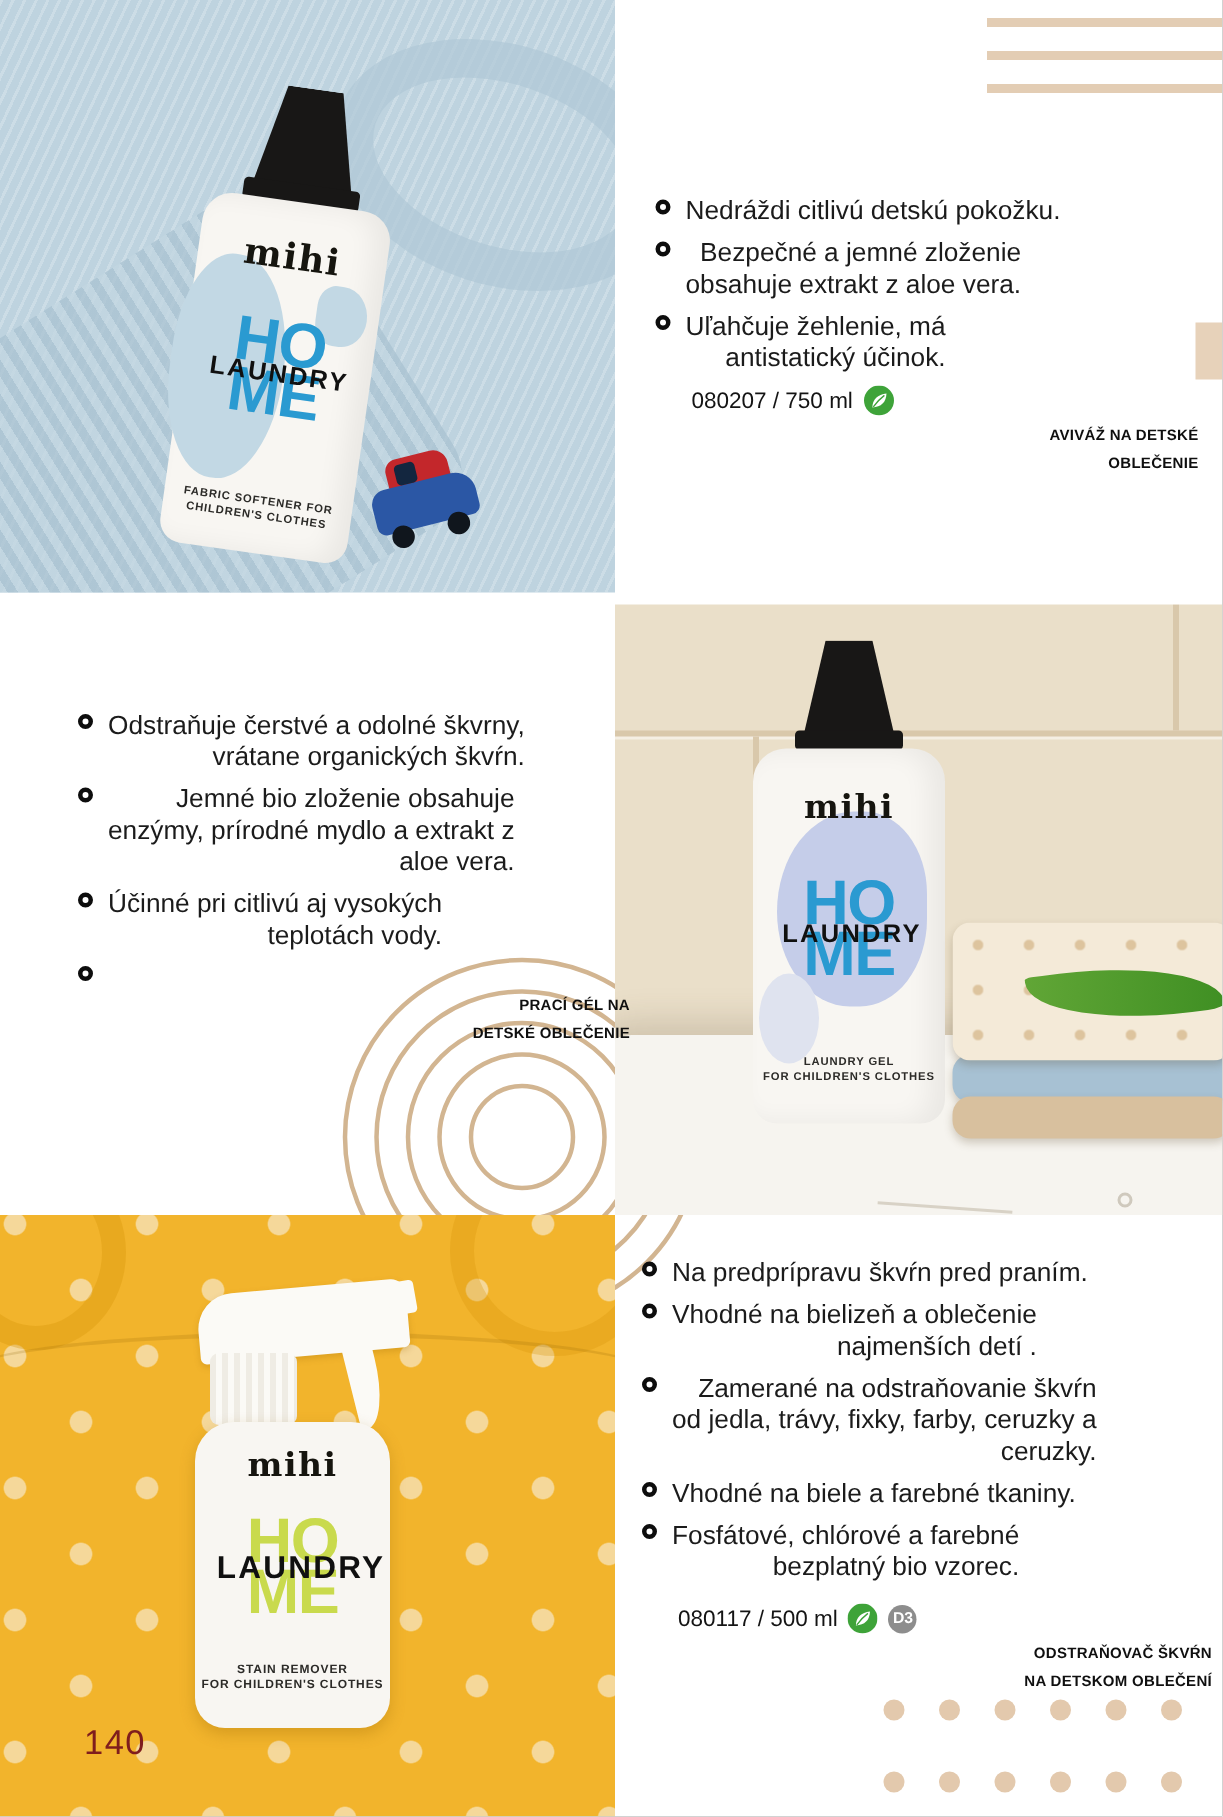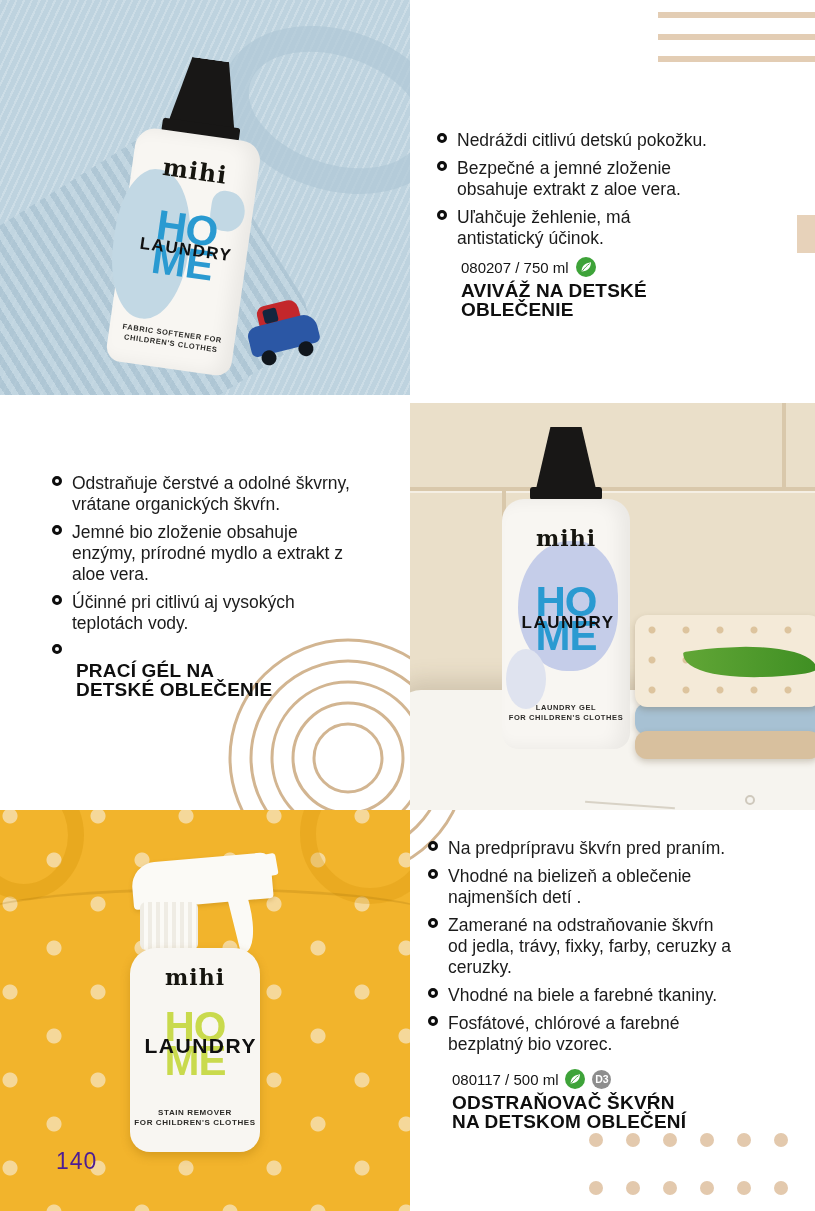--- a/index.html
+++ b/index.html
@@ -88,36 +88,36 @@
   
   .lbl { position:absolute; left:0; right:0; text-align:center; z-index:2; }
   .brand { font-family:"DejaVu Serif", serif; font-weight:700; color:#16150f; letter-spacing:1px; }
   .homeblock { position:relative; display:inline-block; text-align:left; font-weight:700; }
   .homeblock .hl { font-size:42px; line-height:34px; letter-spacing:-1px; display:block; }
   .homeblock .overlay { position:absolute; top:28px; left:-14px; color:#101010; font-size:17px;
      font-weight:700; letter-spacing:1.5px; white-space:nowrap; }
   .sub { font-size:7.5px; letter-spacing:.6px; color:#2c2b28; white-space:pre-line; line-height:10px; font-weight:700; }
 
   
-  .tb { position:absolute; z-index:3; color:#1b1b1b; }
+  .tb { position:absolute; z-index:3; color:#1b1b1b;text-align:right; }
   .tb ul { list-style:none; margin:0; padding:0; }
   .tb li { display:flex; gap:10px; margin-bottom:7px; font-size:17.5px; line-height:21px; white-space:pre-line; }
   .ring { flex:none; width:10px; height:10px; border:3.4px solid #0d0d0d; border-radius:50%; margin-top:3px; }
   .code-row { display:flex; align-items:center; gap:7px; margin:8px 0 4px 24px; font-size:15px; color:#141414; }
-  .prod-name { margin-left:24px; font-weight:700; font-size:19px; line-height:19px; letter-spacing:.2px;
+  .prod-name { margin-left:24px; font-weight:700; font-size:10px; line-height:19px; letter-spacing:.2px;
      white-space:pre-line; color:#0f0f0f; }
   .eco-badge { width:20px; height:20px; }
   .d3-badge { width:19px; height:19px; border-radius:50%; background:#8d8d8d; color:#fff; font-size:10.5px;
      font-weight:700; display:flex; align-items:center; justify-content:center; letter-spacing:0; }
 
   .tb-1 { left:437px; top:130px; width:362px; }
   .tb-2 { left:52px;  top:473px; width:368px; }
   .tb-3 { left:428px; top:838px; width:380px; }
 
-  .page-number { position:absolute; left:56px; top:1148px; z-index:4; color:#4c1d95; font-size:23px; letter-spacing:1px; }
+  .page-number { position:absolute; left:56px; top:1148px; z-index:4; color:#7f1d1d; font-size:23px; letter-spacing:1px; }
 </style>
 </head>
 <body>
 
 <div class="page">
 
   <div class="decor-line" style="top:12px"></div>
   <div class="decor-line" style="top:34px"></div>
   <div class="decor-line" style="top:56px"></div>
   <div class="decor-tab"></div>

